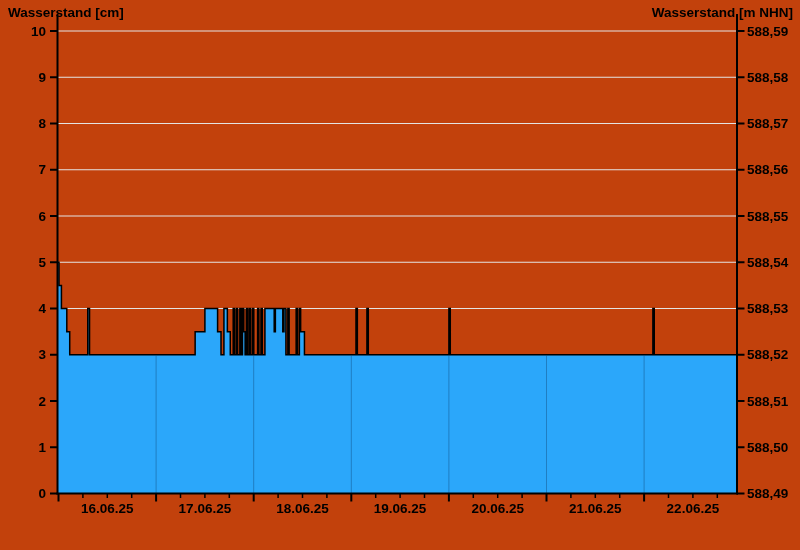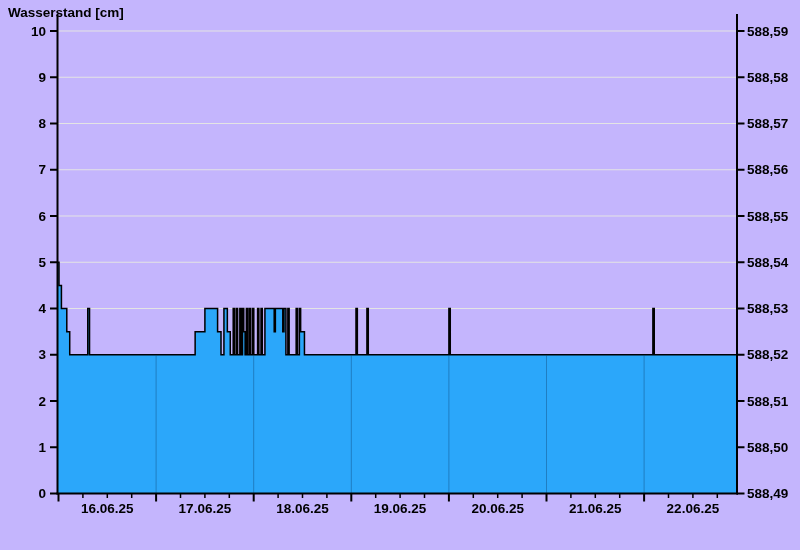--- a/index.html
+++ b/index.html
@@ -1,27 +1,28 @@
 <!DOCTYPE html>
 <html><head>
 <meta charset="utf-8">
 <style>
   html,body{margin:0;padding:0;background:#fff;}
-  #stage{position:relative;width:800px;height:550px;background:#c4b5fd;overflow:hidden;
+  #stage{position:relative;width:800px;height:550px;background:#c2410c;overflow:hidden;
          font-family:"Liberation Sans",sans-serif;}
   .chart-title{position:absolute;top:5px;font-size:13.5px;font-weight:bold;color:#000;white-space:nowrap;}
   #title-left{left:8px;}
   #title-right{right:7px;text-align:right;}
   svg text{font-family:"Liberation Sans",sans-serif;font-weight:bold;fill:#000;}
 </style>
 </head>
 <body>
 
 <div id="stage">
   <div id="title-left" class="chart-title">Wasserstand [cm]</div>
+  <div id="title-right" class="chart-title">Wasserstand [m NHN]</div>
   <svg id="plot" width="800" height="550" viewBox="0 0 800 550">
       <line x1="57.5" y1="447.25" x2="737" y2="447.25" stroke="#e4e4e4" stroke-width="1"></line>
       <line x1="57.5" y1="401" x2="737" y2="401" stroke="#e4e4e4" stroke-width="1"></line>
       <line x1="57.5" y1="354.75" x2="737" y2="354.75" stroke="#e4e4e4" stroke-width="1"></line>
       <line x1="57.5" y1="308.5" x2="737" y2="308.5" stroke="#e4e4e4" stroke-width="1"></line>
       <line x1="57.5" y1="262.25" x2="737" y2="262.25" stroke="#e4e4e4" stroke-width="1"></line>
       <line x1="57.5" y1="216" x2="737" y2="216" stroke="#e4e4e4" stroke-width="1"></line>
       <line x1="57.5" y1="169.75" x2="737" y2="169.75" stroke="#e4e4e4" stroke-width="1"></line>
       <line x1="57.5" y1="123.5" x2="737" y2="123.5" stroke="#e4e4e4" stroke-width="1"></line>
       <line x1="57.5" y1="77.25" x2="737" y2="77.25" stroke="#e4e4e4" stroke-width="1"></line>

